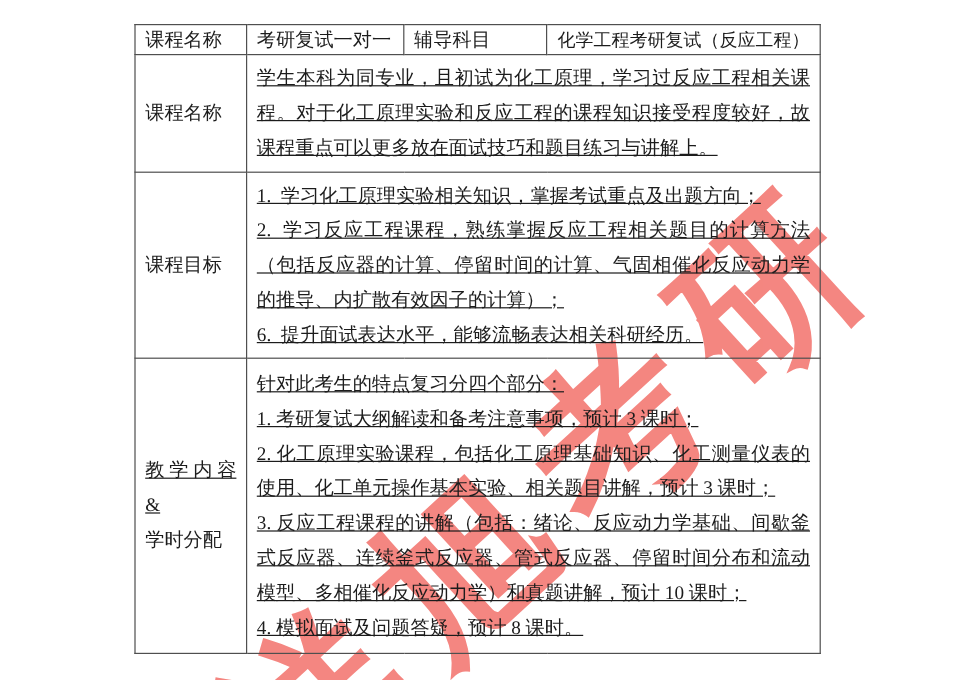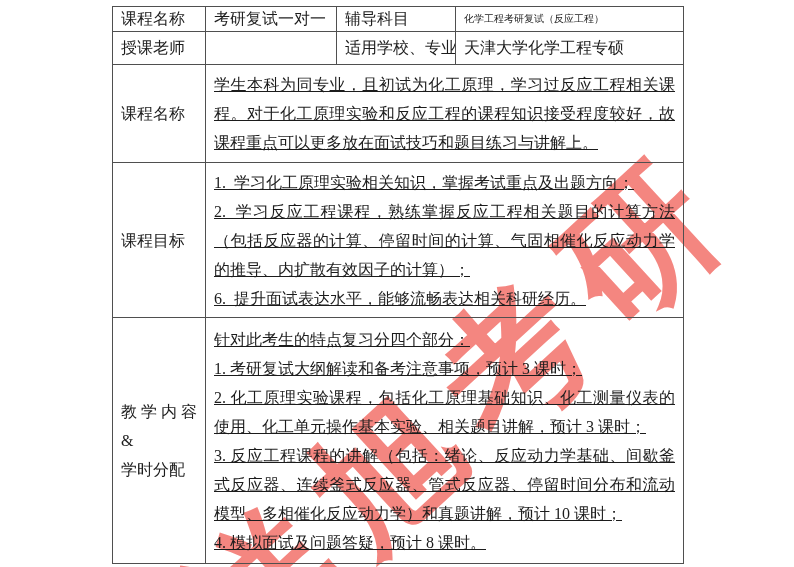--- a/index.html
+++ b/index.html
@@ -25,56 +25,56 @@
     color: #f3716b;
     opacity: 0.85;
     transform: rotate(-42.5deg);
     transform-origin: 0 50%;
     z-index: 1;
     pointer-events: none;
   }
 
   table.plan {
     position: absolute;
-    left: 112px; top: 6px;
+    left: 112px; top: 20px;
     width: 571px;
     border-collapse: collapse;
     table-layout: fixed;
     z-index: 2;
     background: transparent;
     font-size: 16px;
   }
   table.plan td {
     border: 1px solid #4f4f4f;
     vertical-align: middle;
     padding: 0 8px;
     overflow: hidden;
   }
   tr.r1 { height: 25px; }
   tr.r2 { height: 33px; }
   tr.r3 { height: 98px; }
   tr.r4 { height: 155px; }
   tr.r5 { height: 246px; }
   td.nowrap { white-space: nowrap; }
-  td.small { font-size: 10px; }
+  td.small { font-size: 15px; text-align: center; }
   td.tight { padding: 0 5px; }
   td.labelcell {
     vertical-align: top;
     padding: 6px 8px 0 8px;
     line-height: 29px;
   }
   td.content {
     vertical-align: top;
     padding: 5px 9px 0 9px;
     line-height: 29px;
     text-align: justify;
     text-decoration: underline;
   }
   td.content p { white-space: pre-wrap; }
-  .label-justify { display: block; text-align: justify; text-align-last: justify; }
+  .label-justify { display: block; text-align: justify; text-align-last: justify; text-decoration: underline; }
 </style>
 </head>
 <body>
 
 <div class="page">
 
   <div class="watermark" style="color: rgb(243, 113, 107);">新祥旭考研</div>
 
   <table class="plan">
     <colgroup>
@@ -85,26 +85,20 @@
     </colgroup>
 
     <tbody>
         <tr class="r1">
       <td class="nowrap">课程名称</td>
       <td class="nowrap">考研复试一对一</td>
       <td class="nowrap">辅导科目</td>
       <td class="nowrap small">化学工程考研复试（反应工程）</td>
     </tr>
 
-    <tr class="r2">
-      <td class="nowrap">授课老师</td>
-      <td class="nowrap"></td>
-      <td class="nowrap tight">适用学校、专业</td>
-      <td class="nowrap">天津大学化学工程专硕</td>
-    </tr>
 
     <tr class="r3">
       <td class="labelcell">课程名称</td>
       <td class="content" colspan="3">
         <p>学生本科为同专业，且初试为化工原理，学习过反应工程相关课程。对于化工原理实验和反应工程的课程知识接受程度较好，故课程重点可以更多放在面试技巧和题目练习与讲解上。</p>
       </td>
     </tr>
 
     <tr class="r4">
       <td class="labelcell">课程目标</td>

